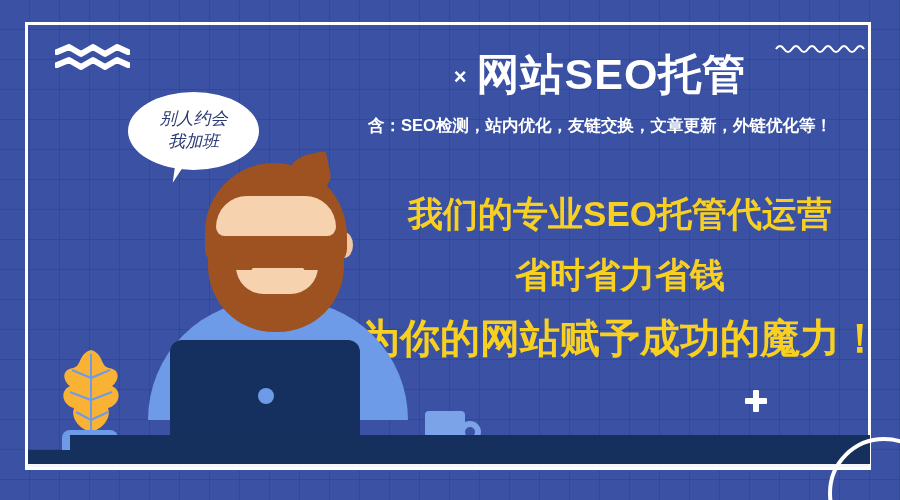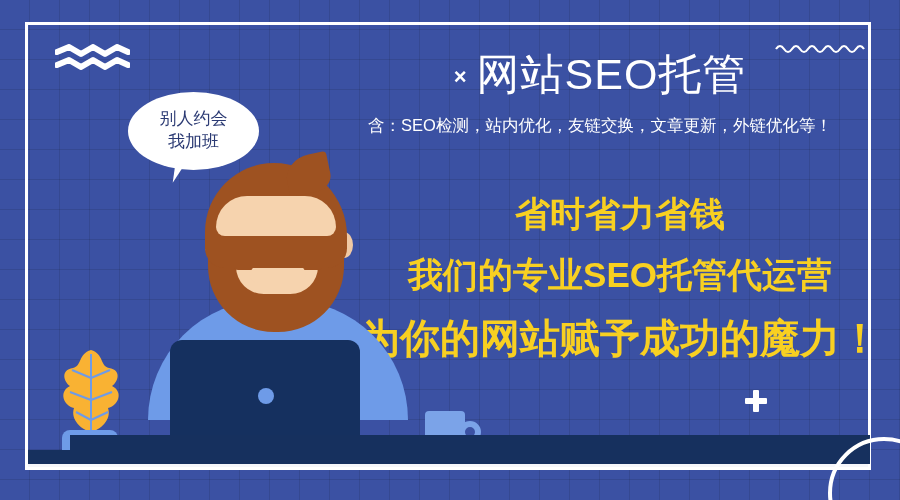--- a/index.html
+++ b/index.html
@@ -45,45 +45,46 @@
   
   .title-row{
     position:absolute;left:330px;top:46px;width:540px;height:56px;
     display:flex;align-items:center;justify-content:center;
   }
   .title-x{
     color:#ffffff;font-size:22px;font-weight:bold;line-height:1;
     margin-right:10px;margin-top:6px;
   }
   .title{
-    color:#ffffff;font-size:43px;font-weight:normal;letter-spacing:1px;
+    color:#ffffff;font-size:43px;font-weight:bold;letter-spacing:1px;
     white-space:nowrap;line-height:1;
   }
   .subtitle{
     position:absolute;left:320px;top:116px;width:560px;
     text-align:center;color:#ffffff;font-size:16.5px;line-height:1.2;
     white-space:nowrap;
+    font-weight:bold;
   }
 
   
   .slogan{
     position:absolute;left:360px;top:196px;width:520px;text-align:center;
   }
   .slogan-line{
     color:#f8d021;font-weight:bold;white-space:nowrap;line-height:1;
   }
   .slogan-line.l1{font-size:35px;margin-bottom:26px;}
   .slogan-line.l2{font-size:35px;margin-bottom:26px;}
   .slogan-line.l3{font-size:40px;}
 
   
   .bubble{
     position:absolute;left:128px;top:92px;width:131px;height:78px;
     background:#ffffff;border-radius:50%/50%;
-    display:flex;flex-direction:column;align-items:center;justify-content:center;
+    display:flex;flex-direction:column;align-items:center;justify-content:center;font-style:italic;
   }
   .bubble-line{color:#2b3a73;font-size:17px;line-height:1.35;white-space:nowrap;}
   .bubble-tail{
     position:absolute;left:175px;top:150px;width:0;height:0;
     border-left:16px solid #ffffff;
     border-bottom:34px solid transparent;
     transform:rotate(8deg);
   }
 
   
@@ -192,22 +193,22 @@
     </svg>
   </div>
 
   <div class="title-row">
     <span class="title-x">×</span>
     <span class="title">网站SEO托管</span>
   </div>
   <div class="subtitle">含：SEO检测，站内优化，友链交换，文章更新，外链优化等！</div>
 
   <div class="slogan">
+    <div class="slogan-line l2">我们的专业SEO托管代运营</div>
     <div class="slogan-line l1">省时省力省钱</div>
-    <div class="slogan-line l2">我们的专业SEO托管代运营</div>
     <div class="slogan-line l3">为你的网站赋予成功的魔力！</div>
   </div>
 
   <div class="plus"></div>
 
   <div class="small-circle"></div>
 
   <div class="bubble-tail"></div>
   <div class="bubble">
     <div class="bubble-line">别人约会</div>

